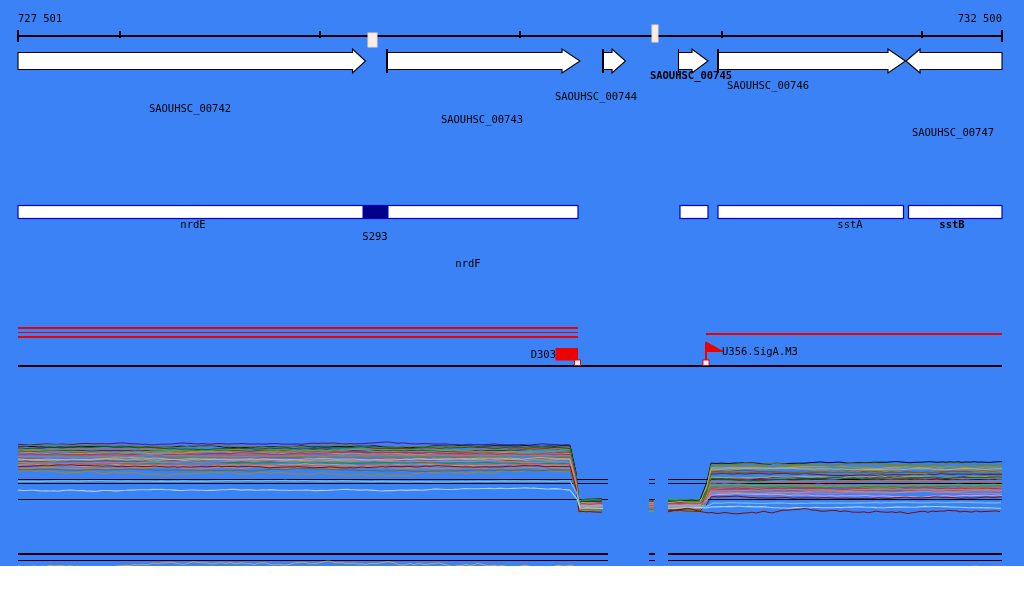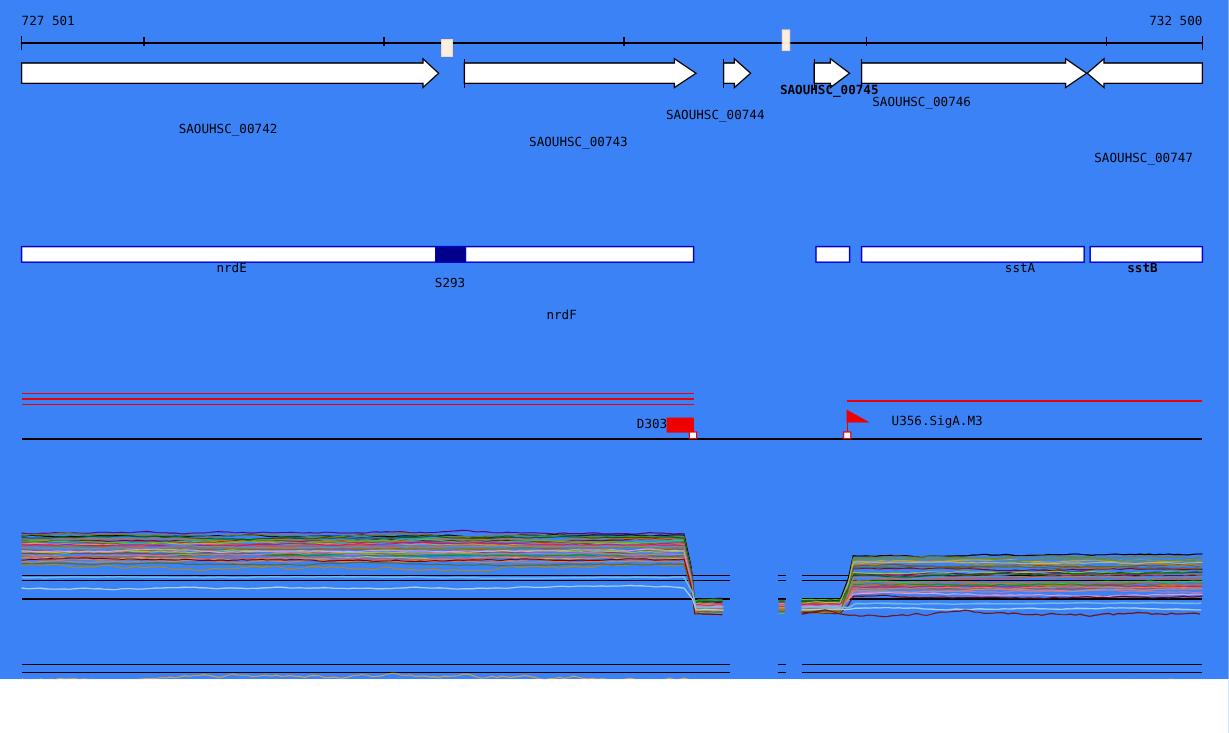--- a/index.html
+++ b/index.html
@@ -210,15 +210,15 @@
       <div class="lbl center" style="left: 596px; top: 91px;">SAOUHSC_00744</div>
       <div class="lbl center" style="left: 691px; top: 70px; font-weight: bold;">SAOUHSC_00745</div>
       <div class="lbl center" style="left: 768px; top: 80px;">SAOUHSC_00746</div>
       <div class="lbl center" style="left: 953px; top: 81px; margin-top: 46px;">SAOUHSC_00747</div>
       <div class="lbl center" style="left: 193px; top: 219px;">nrdE</div>
       <div class="lbl center" style="left: 468px; top: 219px; margin-top: 39px;">nrdF</div>
       <div class="lbl center" style="left: 808px; top: 219px; margin-left: 42px;">sstA</div>
       <div class="lbl center" style="left: 952px; top: 219px; font-weight: bold;">sstB</div>
       <div class="lbl center" style="left: 375px; top: 231px;">S293</div>
       <div class="lbl right" style="left: 556px; top: 349px; text-align: right;">D303</div>
-      <div class="lbl" style="left: 722px; top: 346px; margin-left: 21px;">U356.SigA.M3</div>
+      <div class="lbl" style="left: 722px; top: 346px;">U356.SigA.M3</div>
     </div>
 </div>
 
 </body></html>

